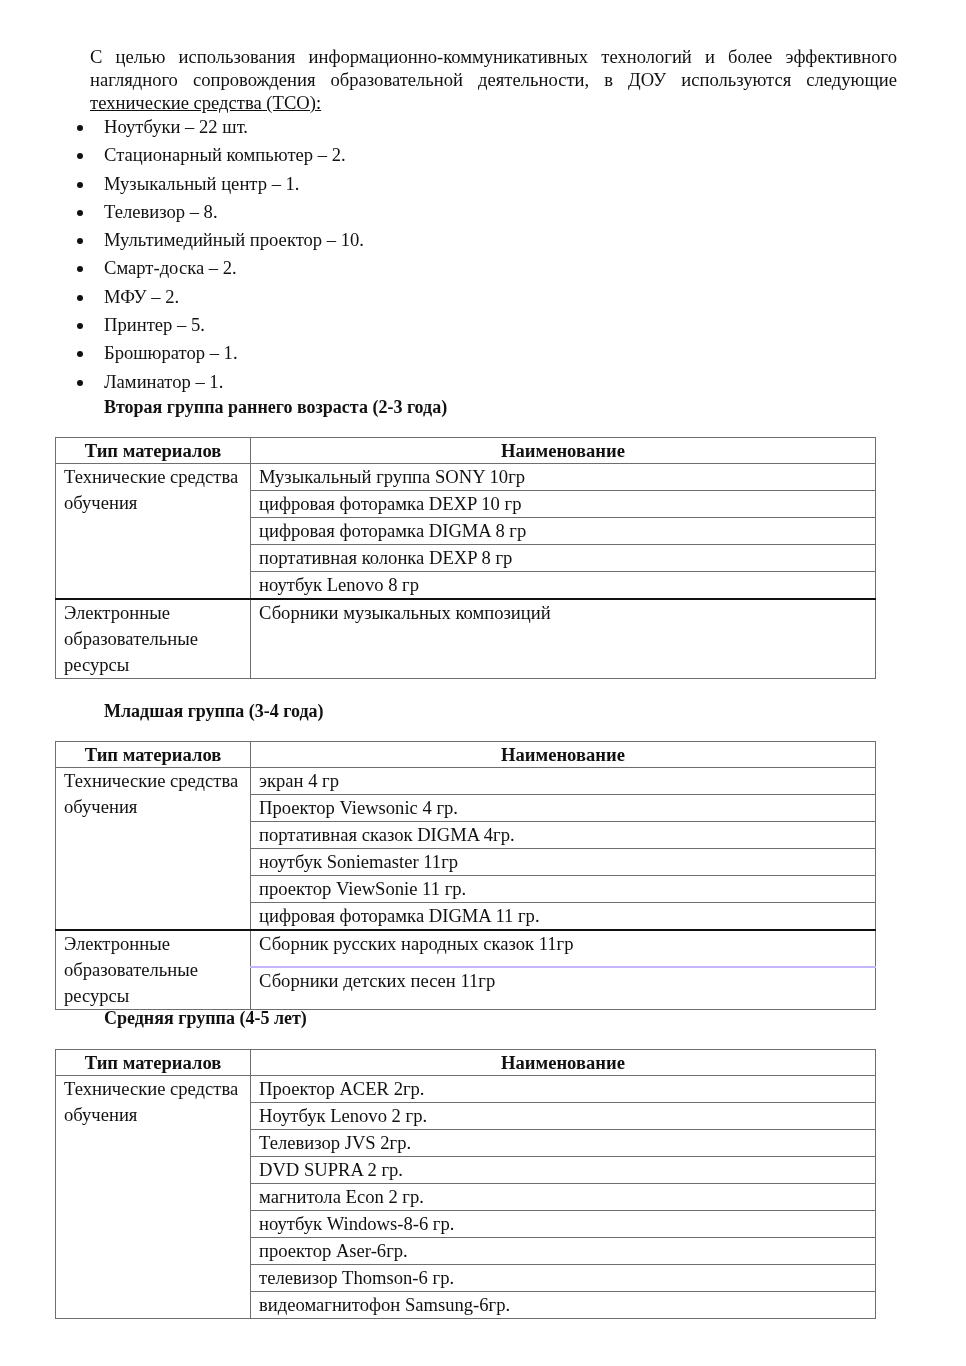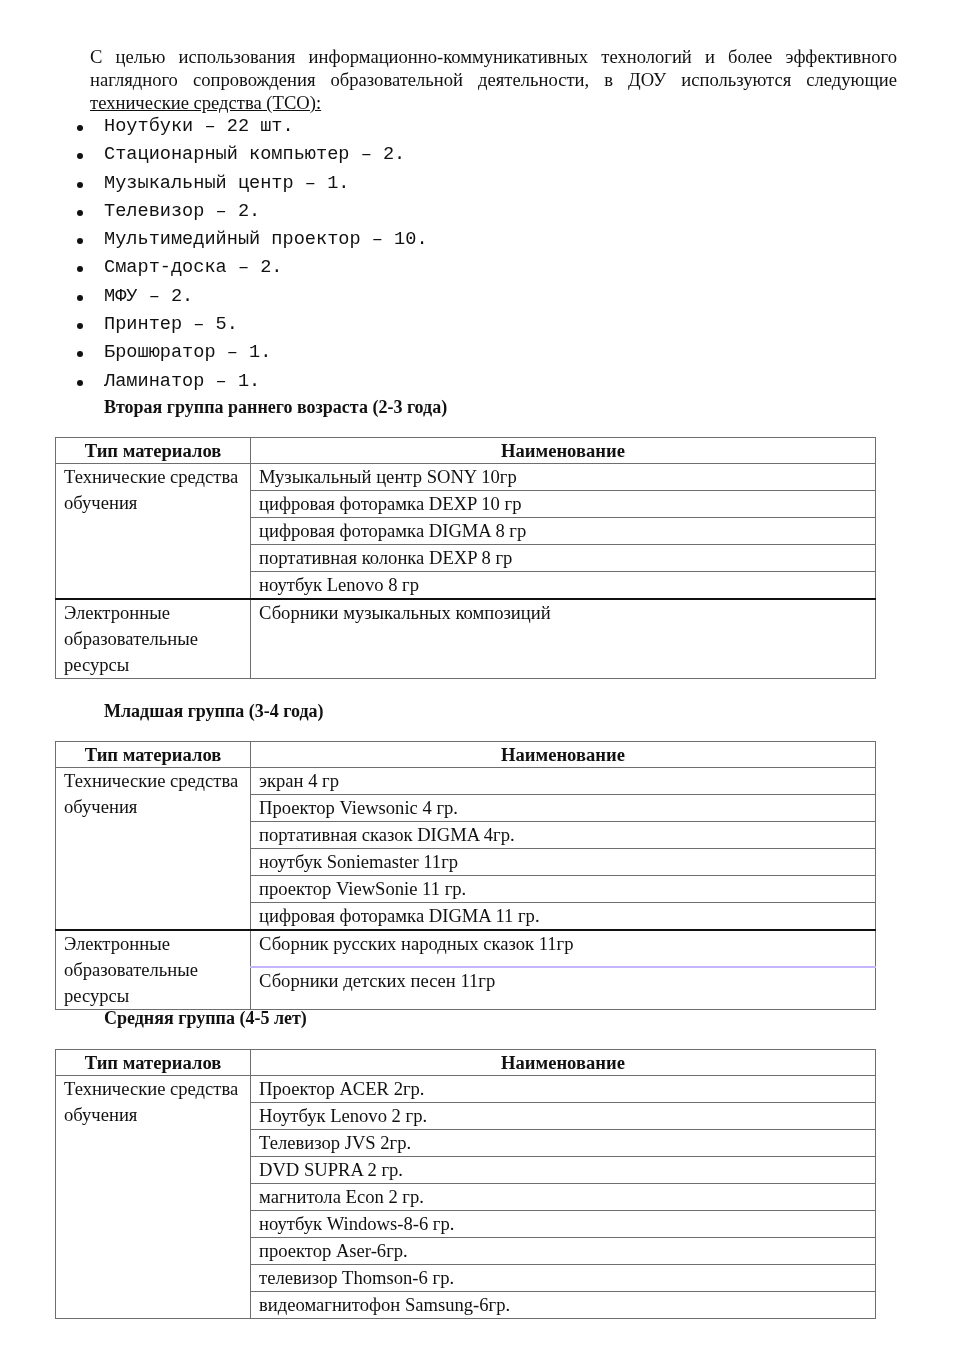--- a/index.html
+++ b/index.html
@@ -42,21 +42,20 @@
       text-align-last: left;
       text-decoration: underline;
     }
     .bullets {
       position: absolute;
       left: 46px;
       top: 113px;
       margin: 0;
       padding: 0;
       list-style: none;
-      font-family: Liberation Mono, monospace;
     }
     .bullets li {
       position: relative;
       height: 28.3px;
       line-height: 28.3px;
       padding-left: 58px;
       white-space: nowrap;
     }
     .bullet-dot {
       position: absolute;
@@ -121,21 +120,21 @@
   <p class="intro">
     <span class="intro-line">С целью использования информационно-коммуникативных технологий и более эффективного</span>
     <span class="intro-line">наглядного сопровождения образовательной деятельности, в ДОУ используются следующие</span>
     <span class="intro-line last">технические средства (ТСО):</span>
   </p>
 
   <ul class="bullets">
     <li><span class="bullet-dot"></span><span>Ноутбуки – 22  шт.</span></li>
     <li><span class="bullet-dot"></span><span>Стационарный компьютер – 2.</span></li>
     <li><span class="bullet-dot"></span><span>Музыкальный центр – 1.</span></li>
-    <li><span class="bullet-dot"></span><span>Телевизор – 2.</span></li>
+    <li><span class="bullet-dot"></span><span>Телевизор – 8.</span></li>
     <li><span class="bullet-dot"></span><span>Мультимедийный проектор – 10.</span></li>
     <li><span class="bullet-dot"></span><span>Смарт-доска – 2.</span></li>
     <li><span class="bullet-dot"></span><span>МФУ – 2.</span></li>
     <li><span class="bullet-dot"></span><span>Принтер – 5.</span></li>
     <li><span class="bullet-dot"></span><span>Брошюратор – 1.</span></li>
     <li><span class="bullet-dot"></span><span>Ламинатор – 1.</span></li>
   </ul>
 
   <h3 class="heading" style="top:397px;">Вторая группа раннего возраста (2-3 года)</h3>
   <table class="eq" style="top:437px;">
@@ -143,21 +142,21 @@
         <col class="c1">
         <col class="c2">
       </colgroup>
     <tbody>
         <tr>
       <th>Тип материалов</th>
       <th>Наименование</th>
     </tr>
     <tr>
       <td class="type" rowspan="5">Технические средства обучения</td>
-      <td class="name">Музыкальный центр SONY 10гр</td>
+      <td class="name">Музыкальный группа SONY 10гр</td>
     </tr>
     <tr>
           <td class="name">цифровая фоторамка DEXP 10 гр</td>
         </tr>
     <tr>
           <td class="name">цифровая фоторамка DIGMA 8 гр</td>
         </tr>
     <tr>
           <td class="name">портативная колонка DEXP 8 гр</td>
         </tr>

